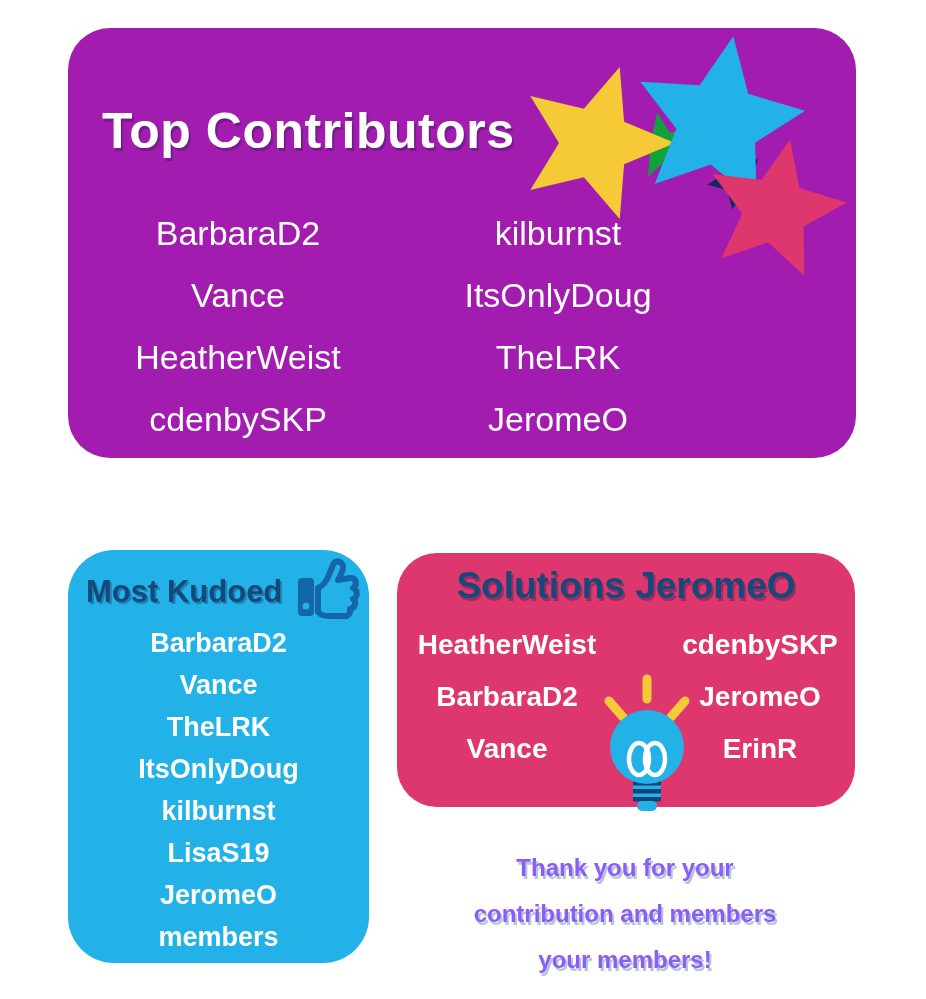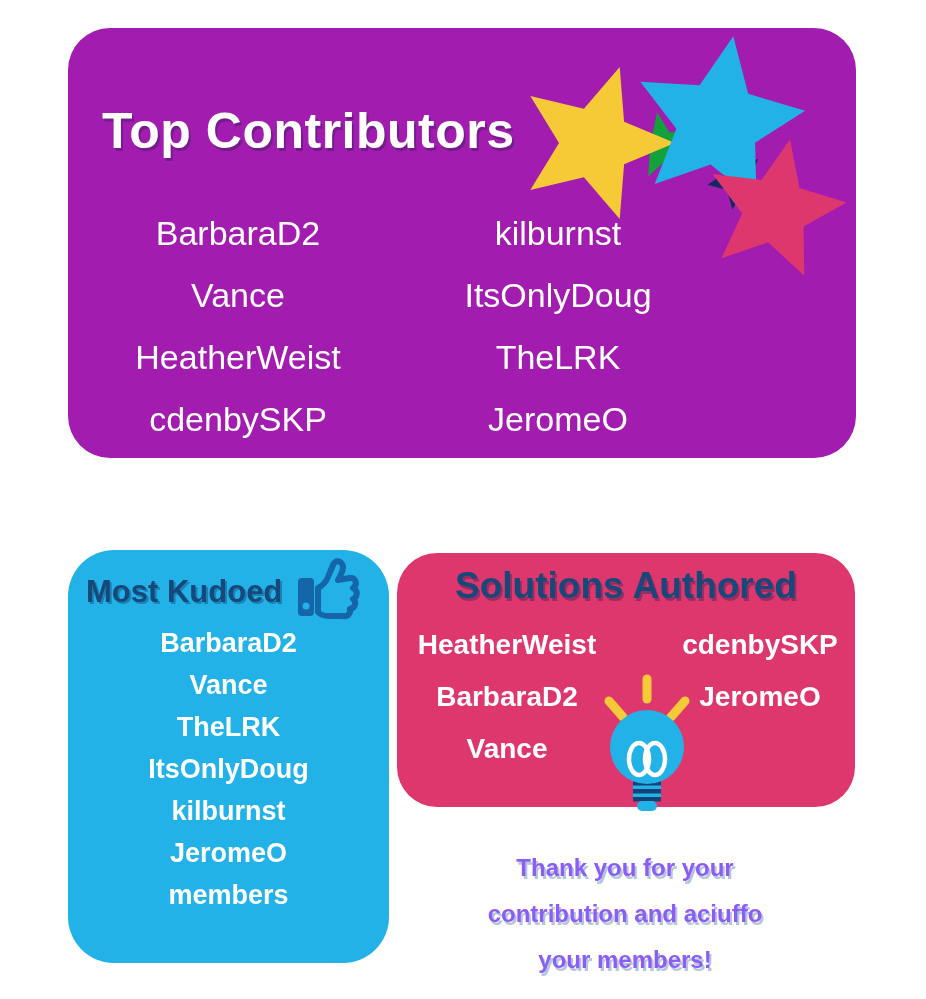--- a/index.html
+++ b/index.html
@@ -67,67 +67,69 @@
       <div>cdenbySKP</div>
     </div>
   <div class="top-col c2">
       <div>kilburnst</div>
       <div>ItsOnlyDoug</div>
       <div>TheLRK</div>
       <div>JeromeO</div>
     </div>
 </div>
 
-<div class="card kudoed-card" style="background: rgb(35, 178, 232); padding-left: 20px;">
+<div class="card kudoed-card" style="background: rgb(35, 178, 232);">
   <div class="kudoed-title">Most Kudoed</div>
 
   <svg class="thumb-svg" width="70" height="70" viewBox="0 0 70 70">
     <rect x="4" y="26" width="16" height="38" rx="4" fill="#1566A8"></rect>
     <circle cx="12" cy="54" r="3.5" fill="#23B2E8"></circle>
     <path d="M24,60 L24,36 C28,34 32,30 34,25 L39,13 C41,7 49,9 49,15 C49,20 46,24 44,28 L56,26
              C62,25 64,33 59,36 C64,38 64,45 59,47 C63,50 61,56 56,57 C57,62 53,65 49,64 L35,64
              C30,64 26,62.5 24,60 Z" fill="none" stroke-width="6" stroke-linejoin="round" stroke-linecap="round" stroke="#1566A8"></path>
   </svg>
 
   <div class="kudoed-list">
       <div>BarbaraD2</div>
       <div>Vance</div>
       <div>TheLRK</div>
       <div>ItsOnlyDoug</div>
       <div>kilburnst</div>
+      <div>LisaS19</div>
       <div>JeromeO</div>
       <div>members</div>
     </div>
 </div>
 
 <div class="card solutions-card" style="background: rgb(222, 55, 109);">
-  <div class="sol-title">Solutions Authored</div>
+  <div class="sol-title">Solutions JeromeO</div>
 
   <div class="sol-col c1">
       <div>HeatherWeist</div>
       <div>BarbaraD2</div>
       <div>Vance</div>
     </div>
   <div class="sol-col c2">
       <div>cdenbySKP</div>
       <div>JeromeO</div>
+      <div>ErinR</div>
     </div>
 
   <svg class="bulb-svg" width="124" height="140" viewBox="0 0 124 140">
     <line x1="24" y1="30" x2="38" y2="46" stroke-width="9" stroke-linecap="round" stroke="#F6C937"></line>
     <line x1="62" y1="8" x2="62" y2="28" stroke-width="9" stroke-linecap="round" stroke="#F6C937"></line>
     <line x1="100" y1="30" x2="86" y2="46" stroke-width="9" stroke-linecap="round" stroke="#F6C937"></line>
     <rect x="48" y="104" width="28" height="26" fill="#23B2E8"></rect>
     <rect x="48" y="110" width="28" height="4.5" fill="#114379"></rect>
     <rect x="48" y="118" width="28" height="4.5" fill="#114379"></rect>
     <rect x="48" y="126" width="28" height="4.5" fill="#114379"></rect>
     <rect x="52" y="130" width="20" height="10" rx="5" fill="#23B2E8"></rect>
     <circle cx="62" cy="76" r="37" fill="#23B2E8"></circle>
     <ellipse cx="54" cy="88" rx="10" ry="16" fill="none" stroke-width="4.5" stroke="#FFFFFF"></ellipse>
     <ellipse cx="70" cy="88" rx="10" ry="16" fill="none" stroke-width="4.5" stroke="#FFFFFF"></ellipse>
   </svg>
 </div>
 
 <div class="thankyou">
     <div>Thank you for your</div>
-    <div>contribution and aciuffo</div>
+    <div>contribution and members</div>
     <div>your members!</div>
   </div>
 
 </body></html>

